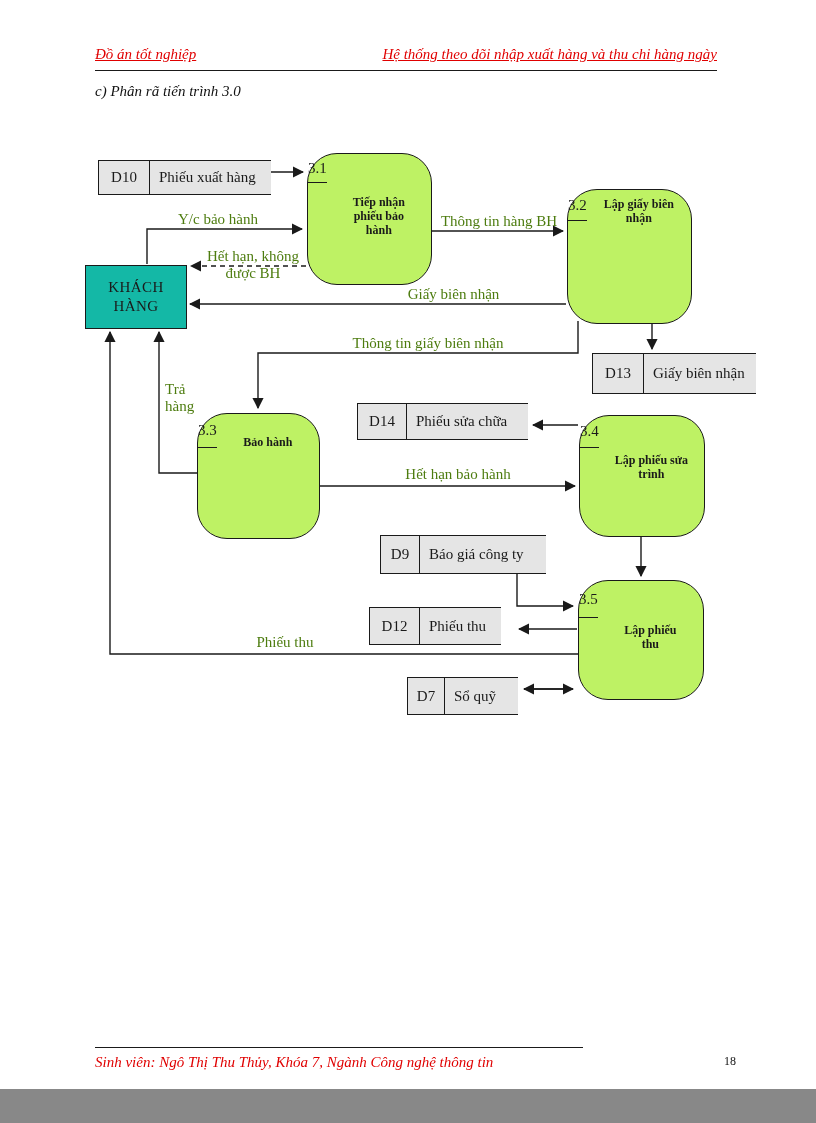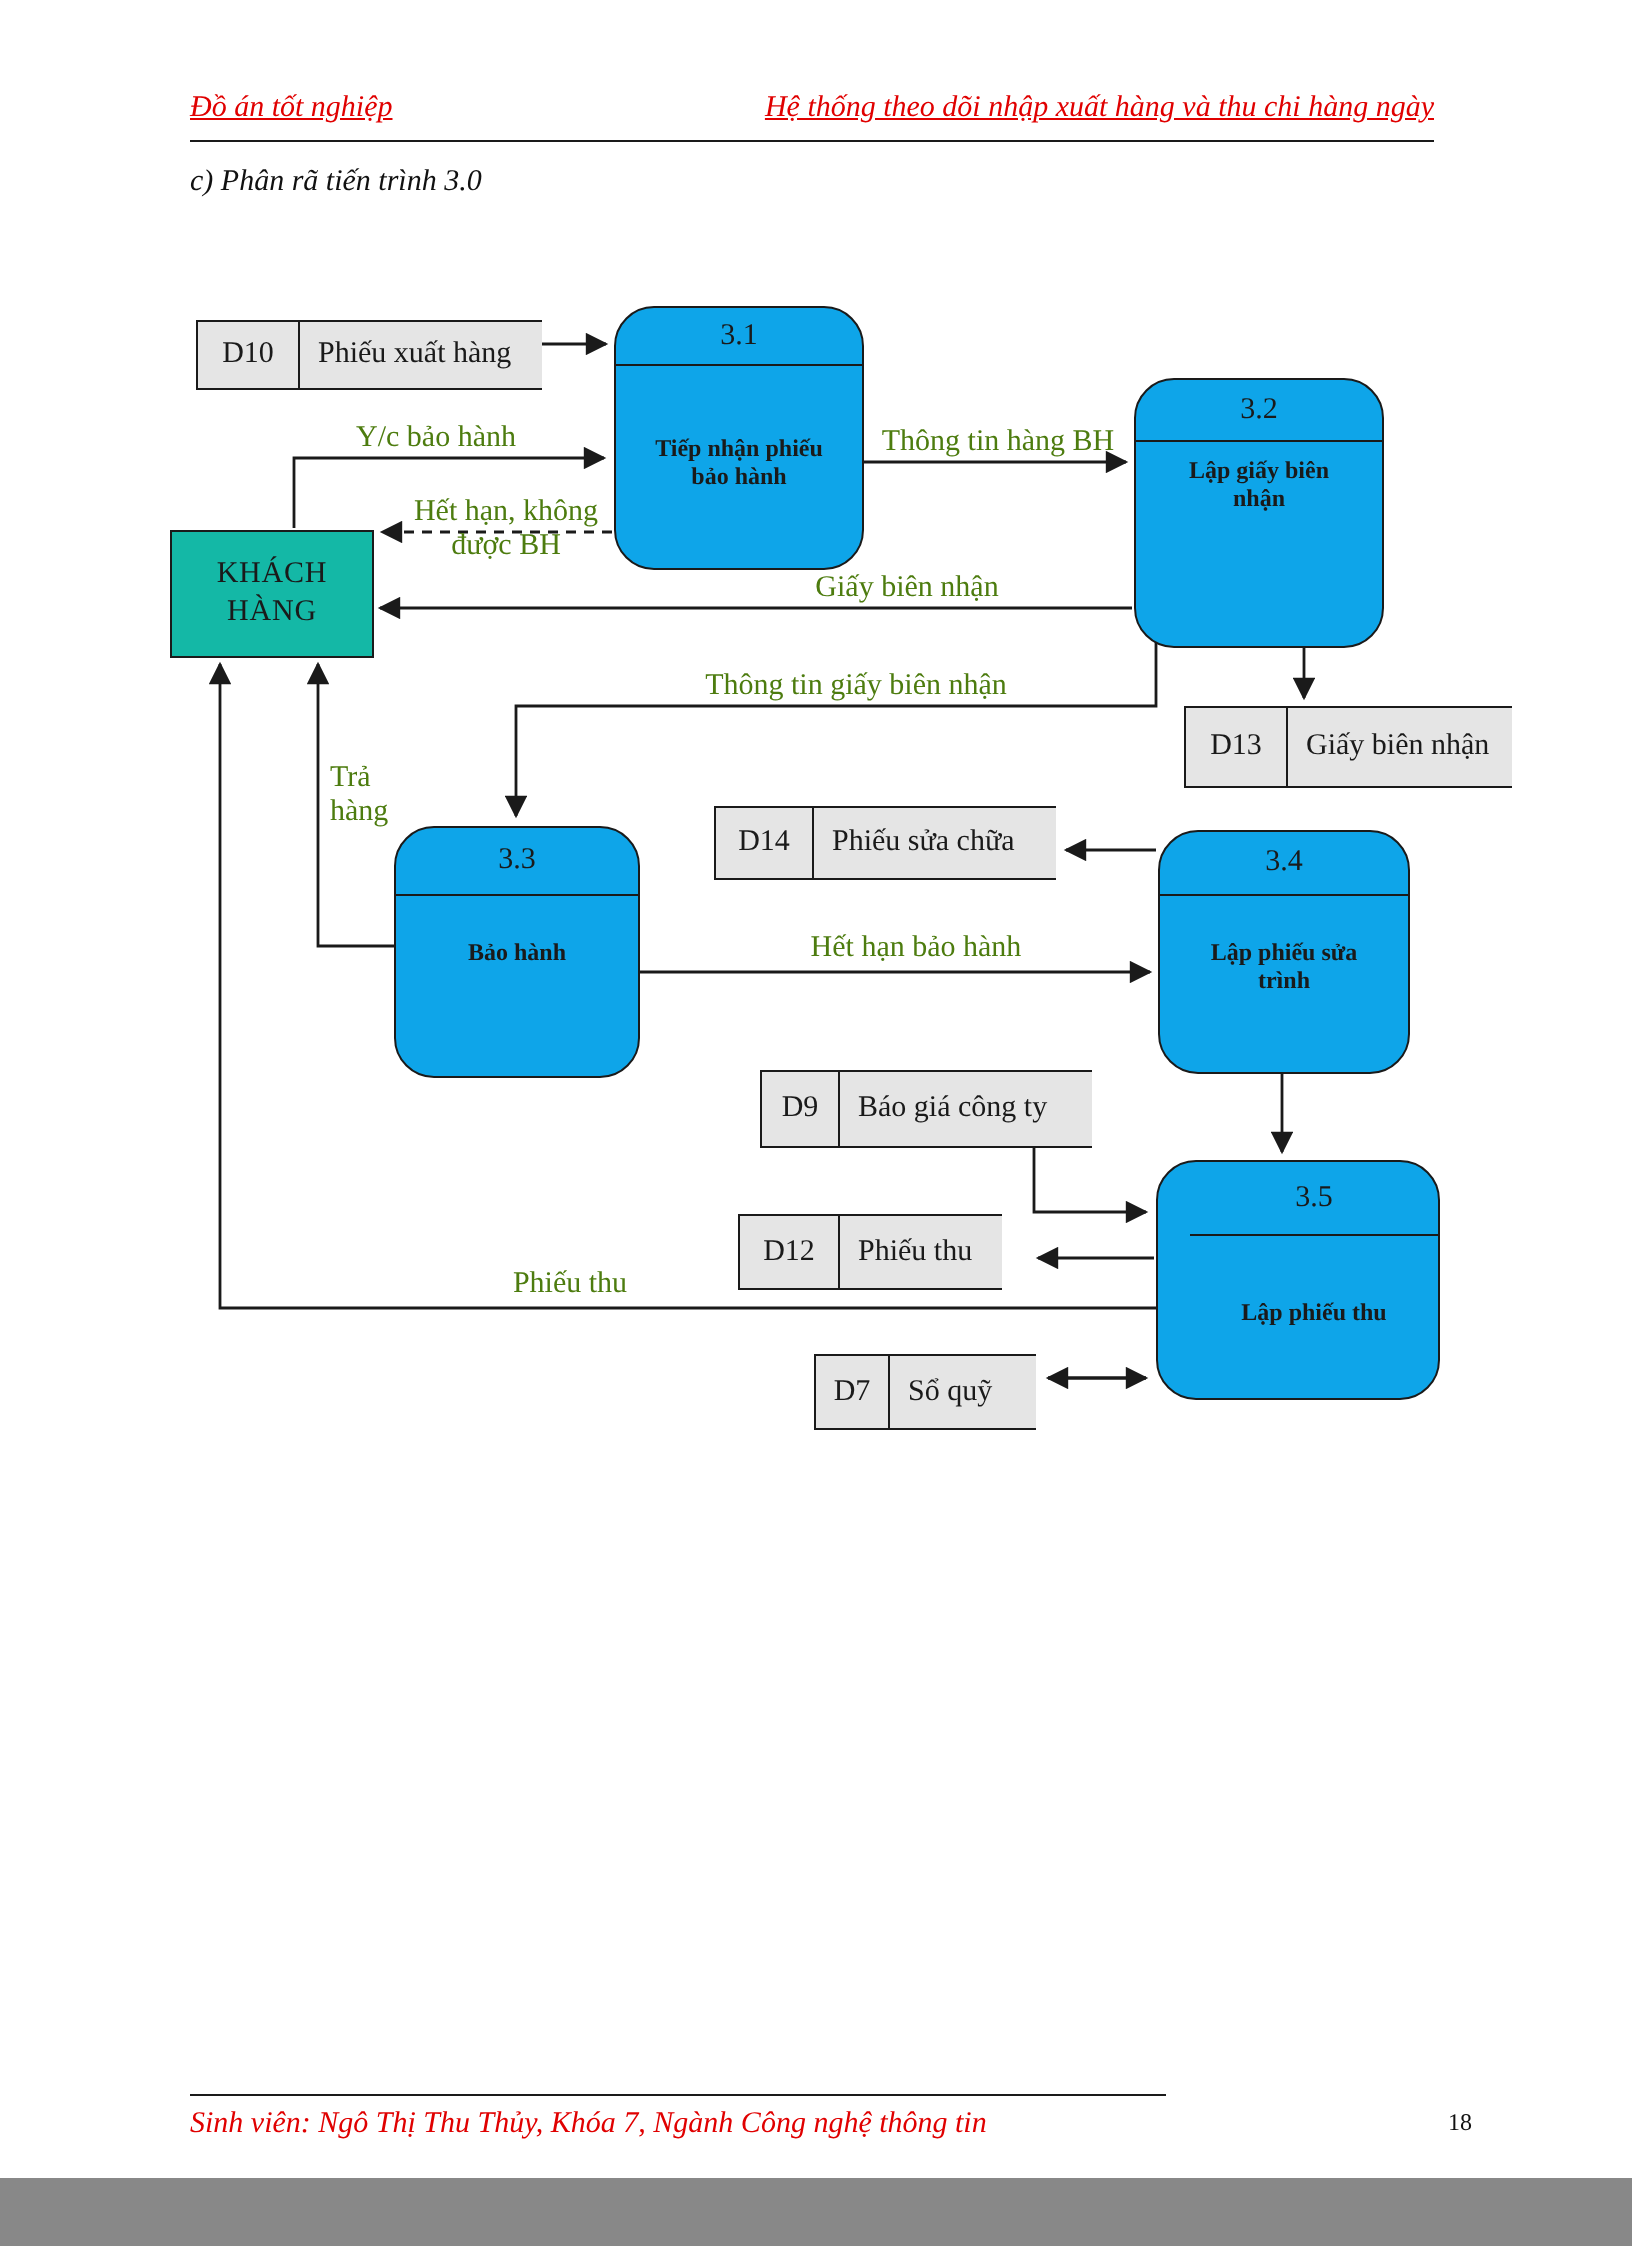--- a/index.html
+++ b/index.html
@@ -23,22 +23,22 @@
     position:absolute; left:95px; top:83px; font-size:15px; font-style:italic;
     color:#111; white-space:nowrap;
   }
   
   .entity{
     position:absolute; border:1.6px solid #1a1a1a; background:#14b8a6;
     display:flex; align-items:center; justify-content:center; text-align:center;
     font-size:15px; line-height:1.3; letter-spacing:.4px;
   }
   .process{
-    position:absolute; border:1.6px solid #1a1a1a; border-radius:20px;
-    background:#0ea5e9; display:flex; flex-direction:column;
+    position:absolute; border:1.6px solid #1a1a1a; border-radius:30px;
+    background:#bef264; display:flex; flex-direction:row;
   }
   .process .pnum{
     border-bottom:1.6px solid #1a1a1a; display:flex; align-items:center;
     justify-content:center; font-size:15px;
   }
   .process .pname{
     flex:1; display:flex; align-items:center; justify-content:center;
     text-align:center; font-weight:bold; font-size:12px; line-height:1.15;
     padding:2px 14px 6px 14px;
   }
@@ -144,21 +144,21 @@
   <div class="process" style="left:197px; top:413px; width:121px; height:124px;">
     <div class="pnum" style="height:33px;">3.3</div>
     <div class="pname" style="align-items:flex-start; padding-top:22px;">Bảo hành</div>
   </div>
 
   <div class="process" style="left:579px; top:415px; width:124px; height:120px;">
     <div class="pnum" style="height:31px;">3.4</div>
     <div class="pname" style="padding-bottom:18px;">Lập phiếu sửa trình</div>
   </div>
 
-  <div class="process" style="left:578px; top:580px; width:124px; height:118px;padding-left:16px;">
+  <div class="process" style="left:578px; top:580px; width:124px; height:118px;">
     <div class="pnum" style="height:36px;">3.5</div>
     <div class="pname" style="padding-left:18px; padding-right:18px;">Lập phiếu thu</div>
   </div>
 
   <div class="store" style="left:98px; top:160px; width:172px; height:33px;">
     <div class="sid" style="width:50px;">D10</div>
     <div class="sname">Phiếu xuất hàng</div>
   </div>
 
   <div class="store" style="left:592px; top:353px; width:163px; height:39px;">

